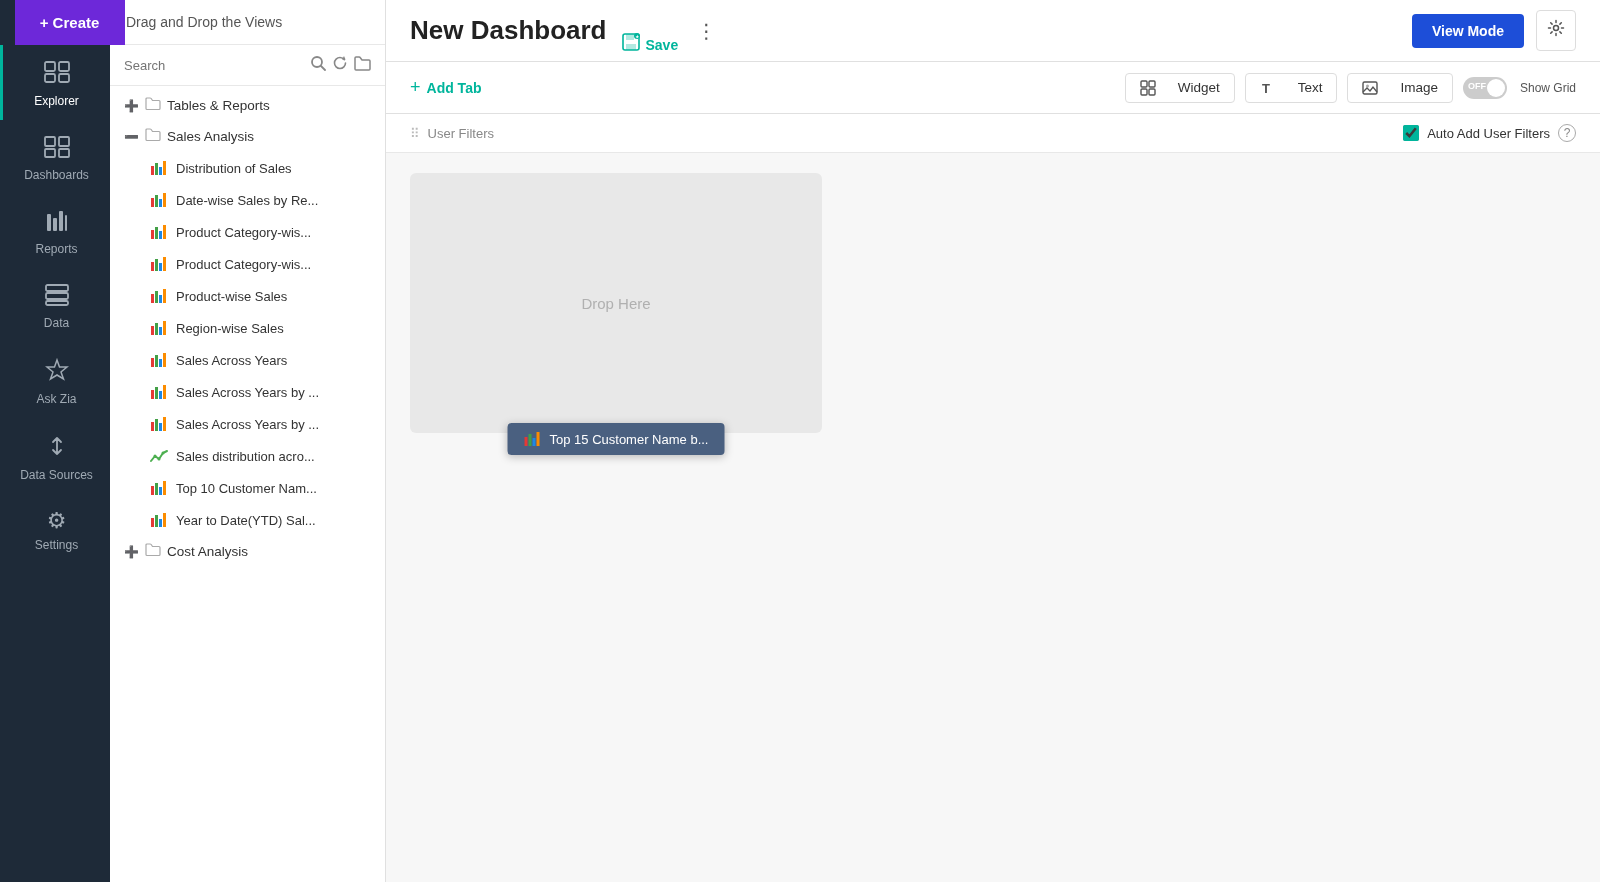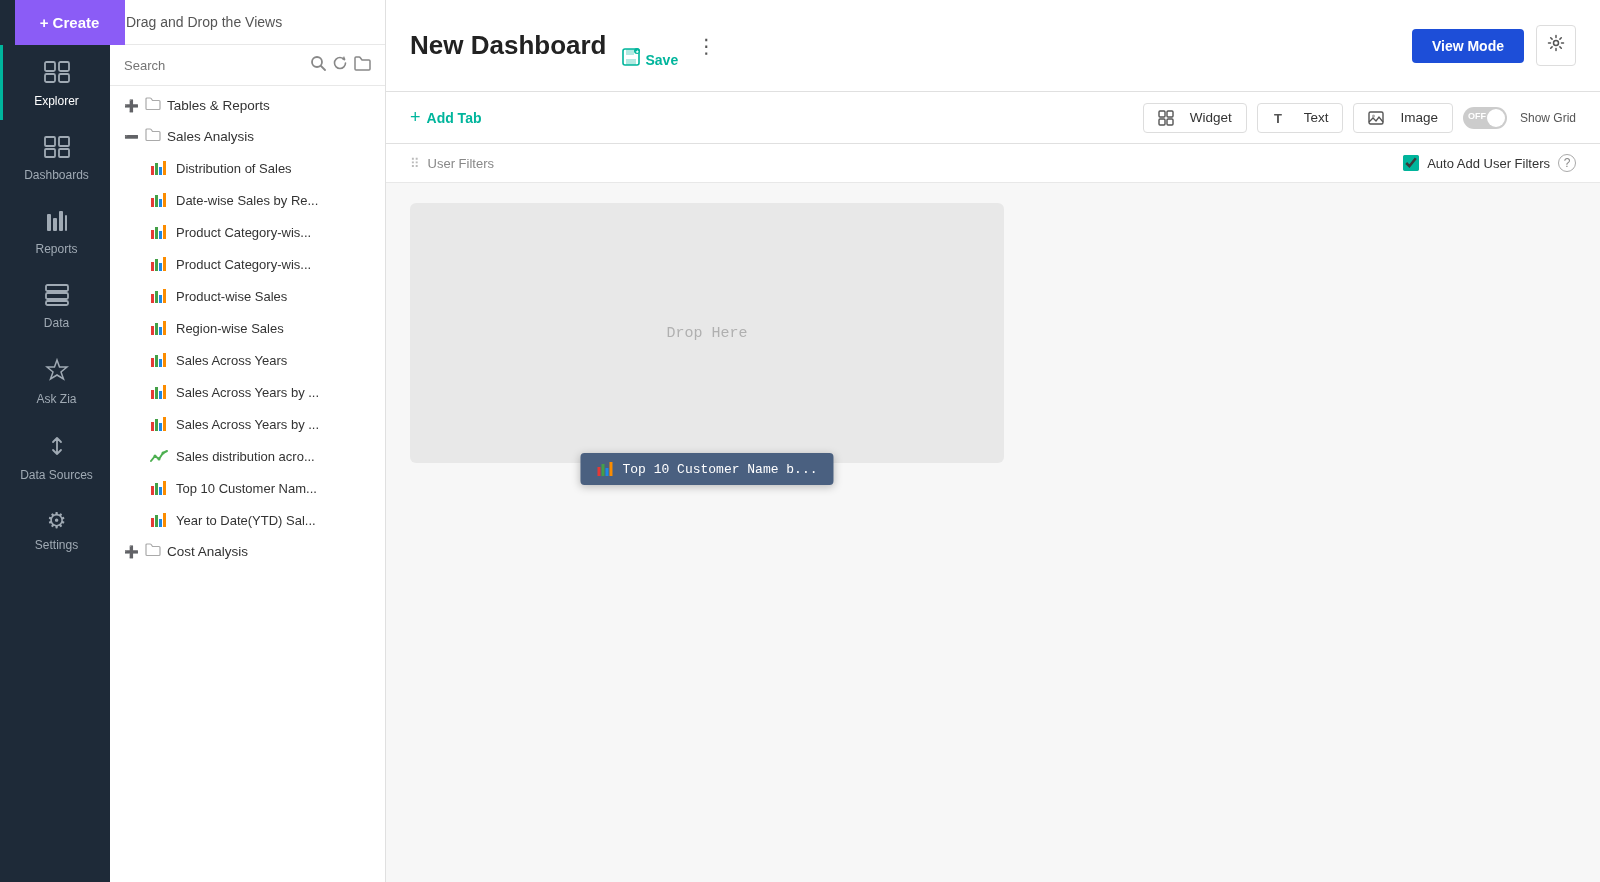--- a/index.html
+++ b/index.html
@@ -11,21 +11,21 @@
       background: #1e2a38;
       display: flex;
       flex-direction: column;
       align-items: center;
       padding-top: 0;
       flex-shrink: 0;
       z-index: 10;
     }
     .create-btn {
       width: 100%;
-      background: #8b5cf6;
+      background: #6d28d9;
       color: #fff;
       border: none;
       padding: 14px 0;
       font-size: 15px;
       font-weight: 600;
       cursor: pointer;
       display: flex;
       align-items: center;
       justify-content: center;
       gap: 6px;
@@ -121,21 +121,21 @@
       flex-direction: column;
       overflow: hidden;
       background: #f7f7f7;
     }
 
     
     .top-bar {
       background: #fff;
       border-bottom: 1px solid #e0e0e0;
       padding: 0 24px;
-      height: 92px;
+      height: 62px;
       display: flex;
       align-items: center;
       justify-content: space-between;
       flex-shrink: 0;
     }
     .top-bar-left {
       display: flex;
       align-items: center;
       gap: 14px;
     }
@@ -218,21 +218,21 @@
       cursor: pointer;
     }
     .toolbar-right {
       display: flex;
       align-items: center;
       gap: 10px;
     }
     .toolbar-btn {
       display: flex;
       align-items: center;
-      gap: 16px;
+      gap: 22px;
       background: none;
       border: 1px solid #ddd;
       border-radius: 4px;
       padding: 6px 14px;
       font-size: 13.5px;
       color: #333;
       cursor: pointer;
       font-weight: 500;
     }
     .show-grid-toggle {
@@ -304,29 +304,28 @@
 
     
     .canvas-area {
       flex: 1;
       padding: 20px 24px;
       overflow: auto;
     }
     .drop-zone {
       background: #e8e8e8;
       border-radius: 6px;
-      width: 594px;
+      width: 412px;
       height: 260px;
       display: flex;
       align-items: center;
       justify-content: center;
       color: #aaa;
       font-size: 16px;
       position: relative;
-      font-family: Liberation Mono, monospace;
     }
     .dragging-item {
       position: absolute;
       bottom: -22px;
       left: 50%;
       transform: translateX(-50%);
       background: #4a6080;
       color: #fff;
       border-radius: 4px;
       padding: 8px 16px;
@@ -676,17 +675,17 @@
   <div class="canvas-area">
     <div class="drop-zone">
       <span style="color:#b0b0b0;font-size:15px;">Drop Here</span>
       <div class="dragging-item">
         <svg width="18" height="16" viewBox="0 0 18 16" fill="none">
             <rect x="1" y="6" width="3" height="9" fill="#e53935"></rect>
             <rect x="5" y="3" width="3" height="12" fill="#43a047"></rect>
             <rect x="9" y="7" width="3" height="8" fill="#1e88e5"></rect>
             <rect x="13" y="1" width="3" height="14" fill="#fb8c00"></rect>
           </svg>
-        <span>Top 10 Customer Name b...</span>
+        <span>Top 15 Customer Name b...</span>
       </div>
     </div>
   </div>
 </div>
 
 </body></html>

